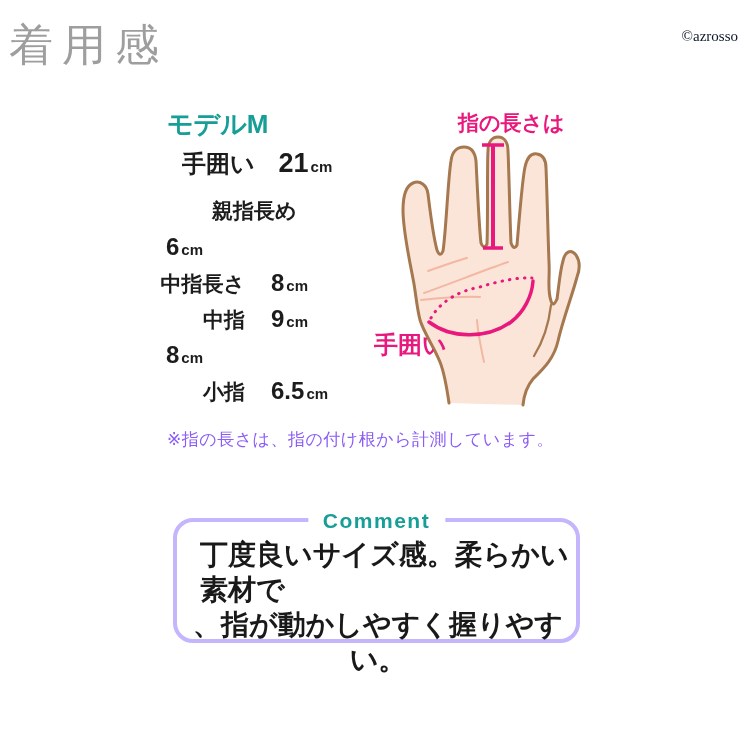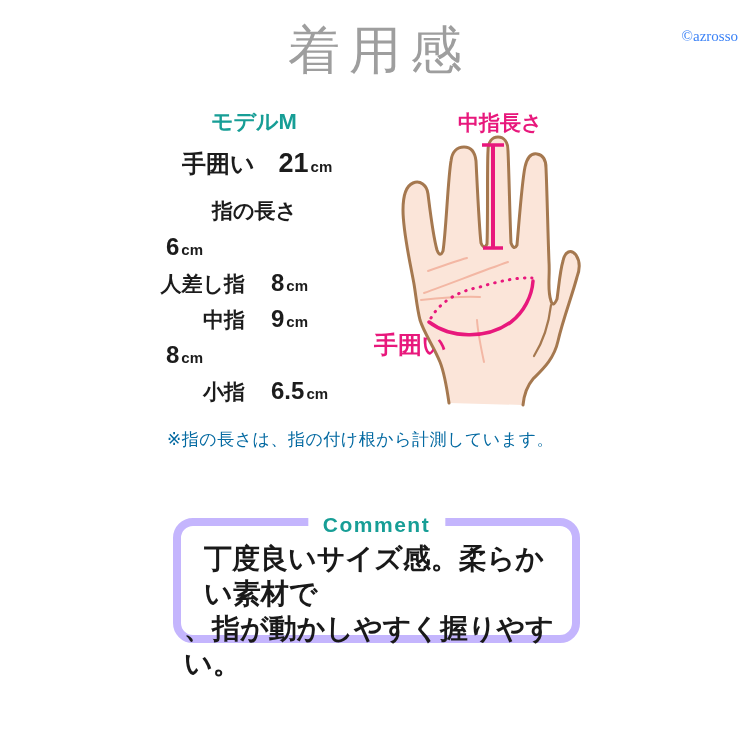--- a/index.html
+++ b/index.html
@@ -13,44 +13,42 @@
     width: 750px;
     height: 750px;
     background: #ffffff;
     overflow: hidden;
   }
 
   
   .page-title {
     position: absolute;
     top: 16px; left: 0; right: 0;
-    text-align: center;
     font-family: "Liberation Serif", "DejaVu Serif", serif;
     font-weight: 400;
-    font-size: 52px;
+    font-size: 44px;
     letter-spacing: 9px;
     text-indent: 9px;
     color: #9e9e9e;
   }
   .watermark {
     position: absolute;
     top: 28px; right: 12px;
     font-family: "Liberation Serif", "DejaVu Serif", serif;
     font-size: 15px;
-    color: #3b82f6;
+    color: #0f172a;
   }
 
   
   .model-label {
     position: absolute;
     left: 167px; top: 107px;
-    font-size: 22px;
+    font-size: 26px;
     font-weight: 700;
     color: #179e96;
-    margin-left: 44px;
   }
   .circ-row {
     position: absolute;
     left: 182px; top: 148px;
     display: flex;
     align-items: baseline;
   }
   .circ-row .label { font-size: 24px; font-weight: 700; }
   .circ-row .value { font-size: 27px; font-weight: 700; margin-left: 24px; }
   .circ-row .unit  { font-size: 15px; font-weight: 700; margin-left: 2px; }
@@ -78,21 +76,21 @@
     font-weight: 600;
   }
   .finger-row .f-value { font-size: 24px; font-weight: 600; margin-left: 26px; }
   .finger-row .f-unit  { font-size: 15px; font-weight: 600; margin-left: 2px; }
 
   .spec-note {
     position: absolute;
     left: 167px; top: 428px;
     font-size: 17px;
     letter-spacing: 0.5px;
-    color: #0369a1;
+    color: #8b5cf6;
   }
 
   
   .hand-svg {
     position: absolute;
     left: 395px; top: 130px;
     width: 195px; height: 285px;
   }
   .measure-label {
     position: absolute;
@@ -101,21 +99,21 @@
     white-space: nowrap;
   }
   .label-middle-finger { left: 458px; top: 109px; font-size: 21px; }
   .label-circumference { left: 374px; top: 329px; font-size: 24px; }
 
   
   .comment-box {
     position: absolute;
     left: 173px; top: 518px;
     width: 407px; height: 125px;
-    border: 8px solid #c4b5fd;
+    border: 4px solid #c4b5fd;
     border-radius: 20px;
   }
   .comment-title {
     position: absolute;
     top: -13px; left: 50%;
     transform: translateX(-50%);
     background: #ffffff;
     padding: 0 15px;
     font-size: 21px;
     font-weight: 700;
@@ -124,21 +122,21 @@
     white-space: nowrap;
   }
   .comment-text {
     margin-top: 15px;
     font-size: 28px;
     font-weight: 600;
     line-height: 35px;
     color: #191919;
   }
   .comment-line-0 { margin-left: 23px; }
-  .comment-line-1 { margin-left: 3px; }
+  .comment-line-1 { margin-left: 3px; text-align: center; }
   .comment-line-2 { margin-left: 7px; }
 
   
   .footer-note {
     position: absolute;
     left: 166px; top: 658px;
     font-size: 17.5px;
     line-height: 28.5px;
     letter-spacing: 0.5px;
     color: #9d9da0;
@@ -153,29 +151,29 @@
   <div class="watermark">©azrosso</div>
 
   <div class="model-label">モデルM</div>
 
   <div class="circ-row">
     <span class="label">手囲い</span>
     <span class="value">21</span>
     <span class="unit">cm</span>
   </div>
 
-  <div class="finger-heading">指の長さ</div>
+  <div class="finger-heading">親指長め</div>
 
   <div class="finger-table">
     <div class="finger-row">
       <span class="f-value">6</span>
       <span class="f-unit">cm</span>
     </div>
     <div class="finger-row">
-      <span class="f-label">人差し指</span>
+      <span class="f-label">中指長さ</span>
       <span class="f-value">8</span>
       <span class="f-unit">cm</span>
     </div>
     <div class="finger-row">
       <span class="f-label">中指</span>
       <span class="f-value">9</span>
       <span class="f-unit">cm</span>
     </div>
     <div class="finger-row">
       <span class="f-value">8</span>
@@ -233,21 +231,21 @@
 
     <path d="M431,318 C440,302 458,291 480,287 C499,281 519,277 532,278" stroke="#e8187c" stroke-width="3" stroke-linecap="round" stroke-dasharray="0.5 7"></path>
 
     <path d="M429,322 C450,338 486,340 511,322 C524,312 532,296 533,281" stroke="#e8187c" stroke-width="3.5" stroke-linecap="round"></path>
 
     <path d="M493,145 L493,248" stroke="#e8187c" stroke-width="4"></path>
     <path d="M482,145 L504,145" stroke="#e8187c" stroke-width="3.5"></path>
     <path d="M483,248 L503,248" stroke="#e8187c" stroke-width="3.5"></path>
   </svg>
 
-  <div class="measure-label label-middle-finger">中指長さ</div>
+  <div class="measure-label label-middle-finger">指の長さは</div>
   <div class="measure-label label-circumference">手囲い</div>
 
   <div class="comment-box">
     <span class="comment-title">Comment</span>
     <div class="comment-text">
       <div class="comment-line-0">丁度良いサイズ感。柔らかい素材で</div>
       <div class="comment-line-1">、指が動かしやすく握りやすい。</div>
     </div>
   </div>
 

